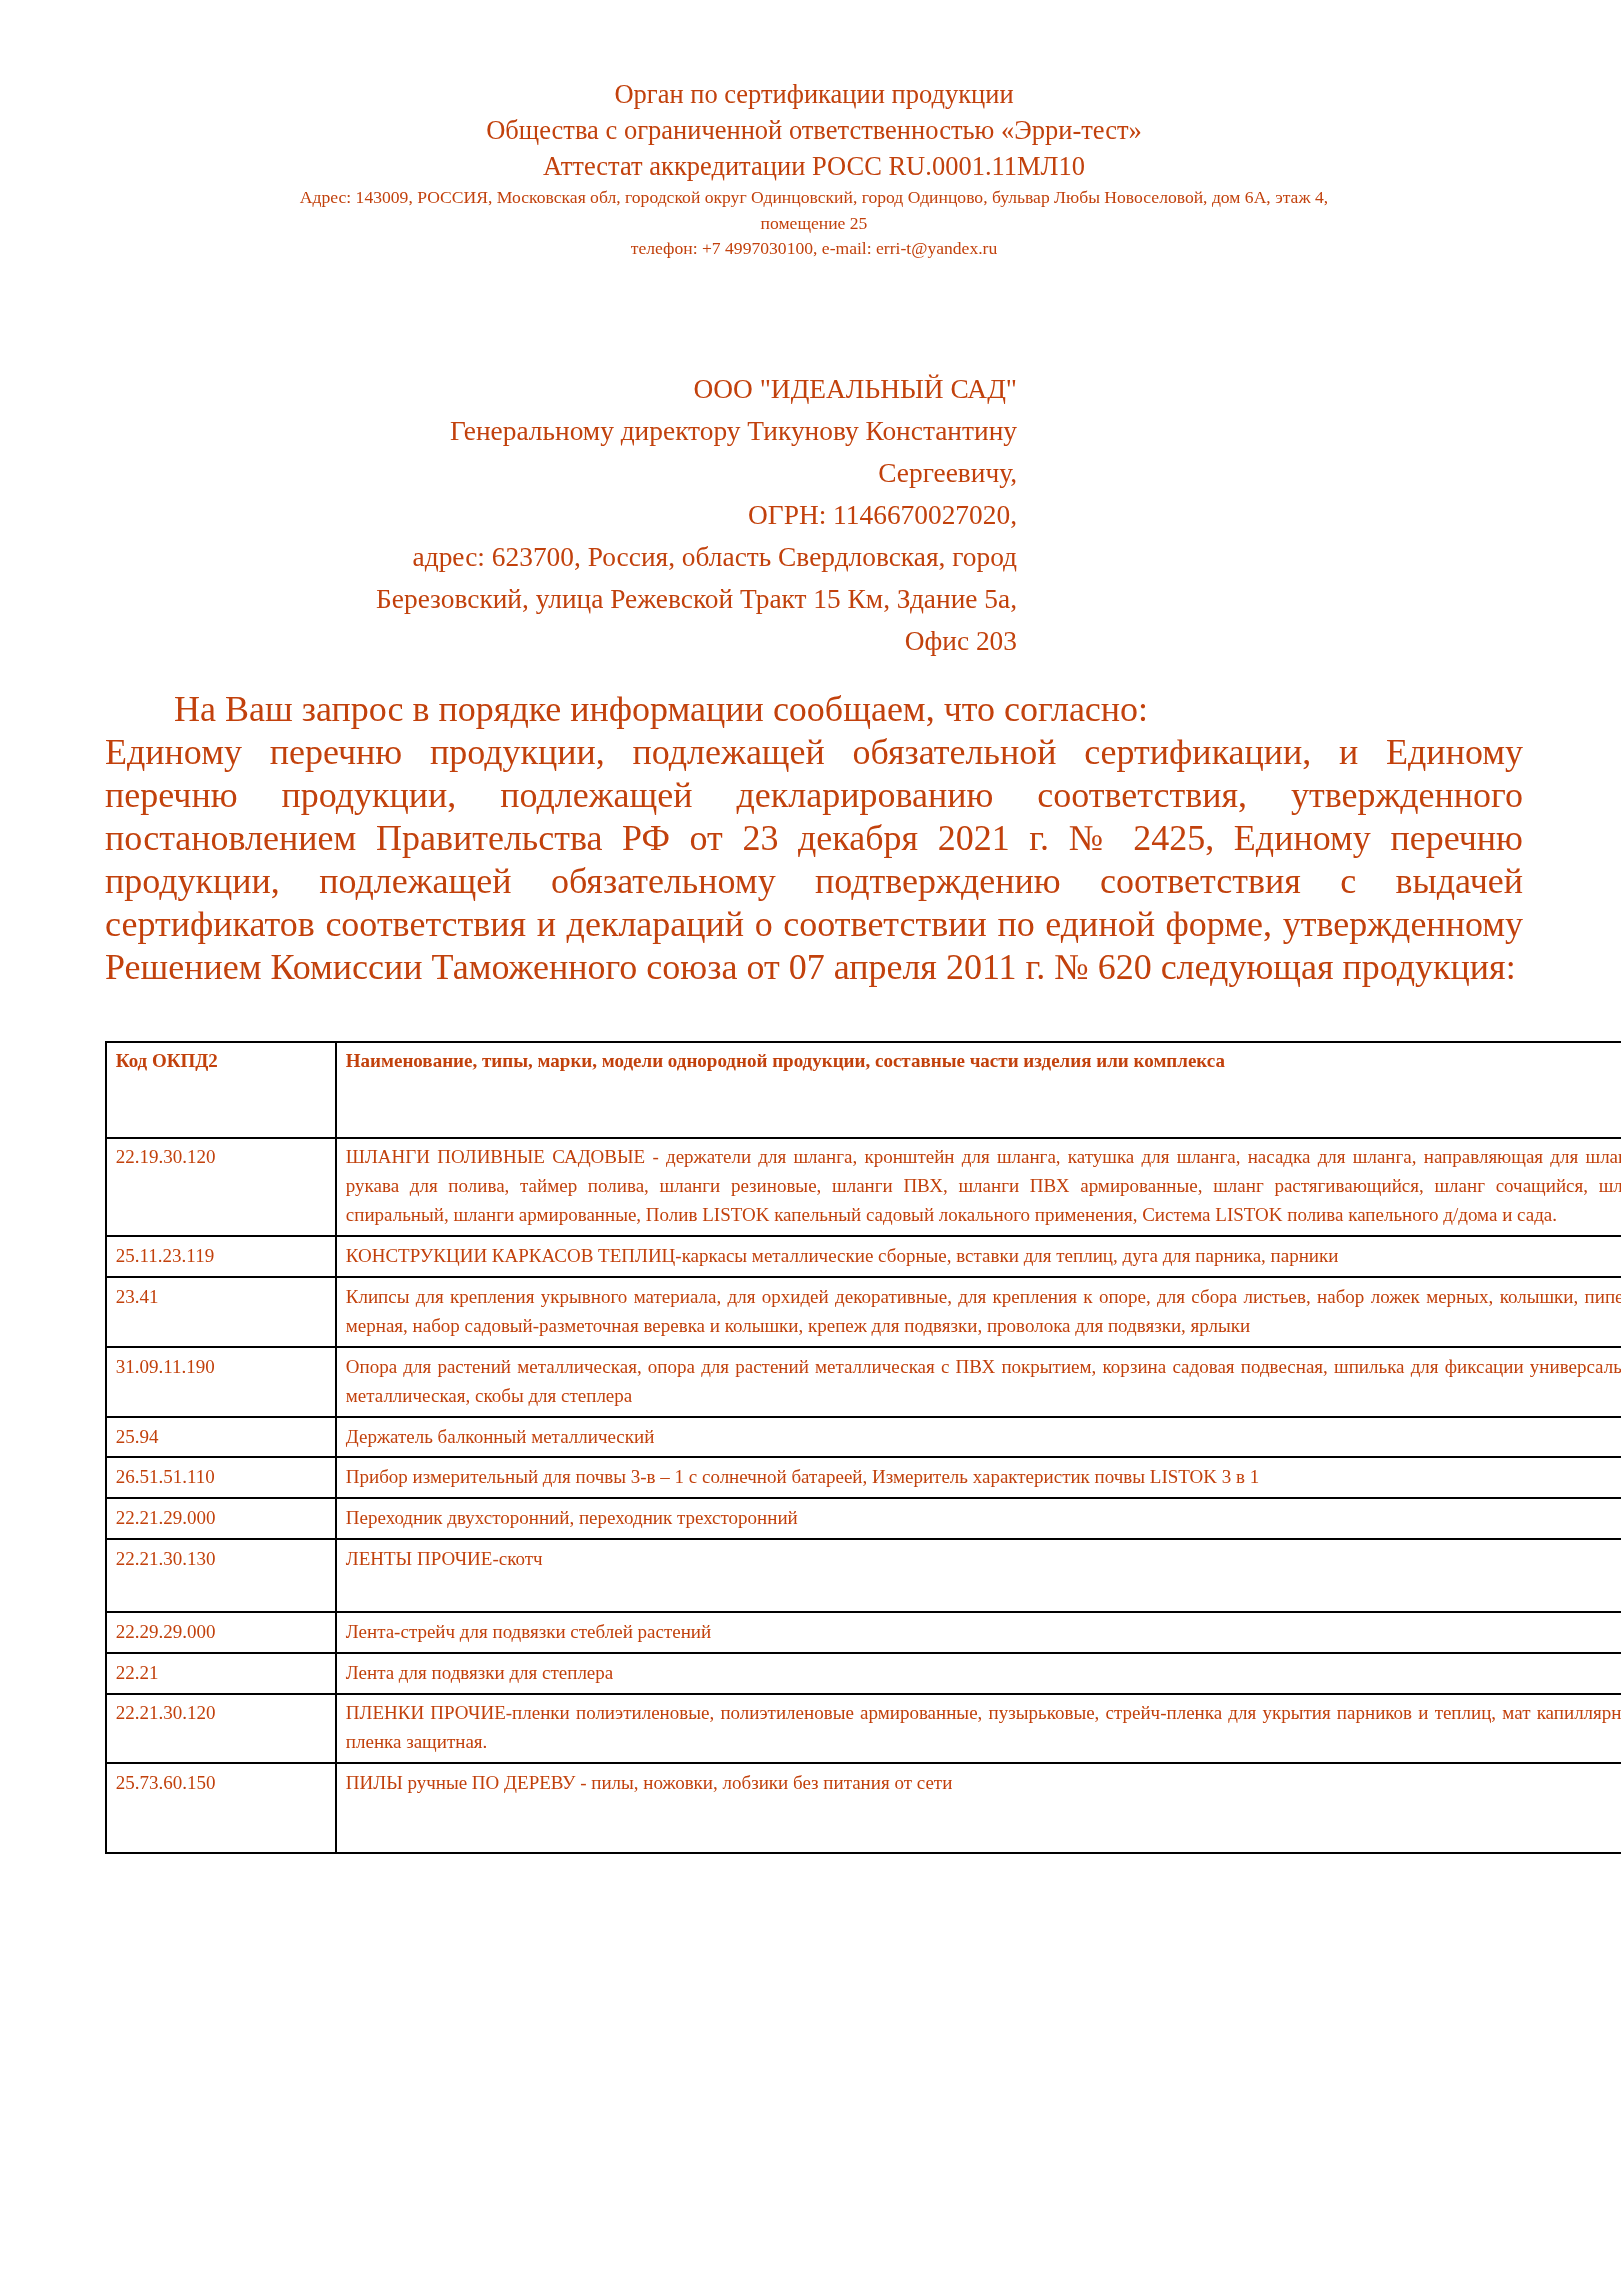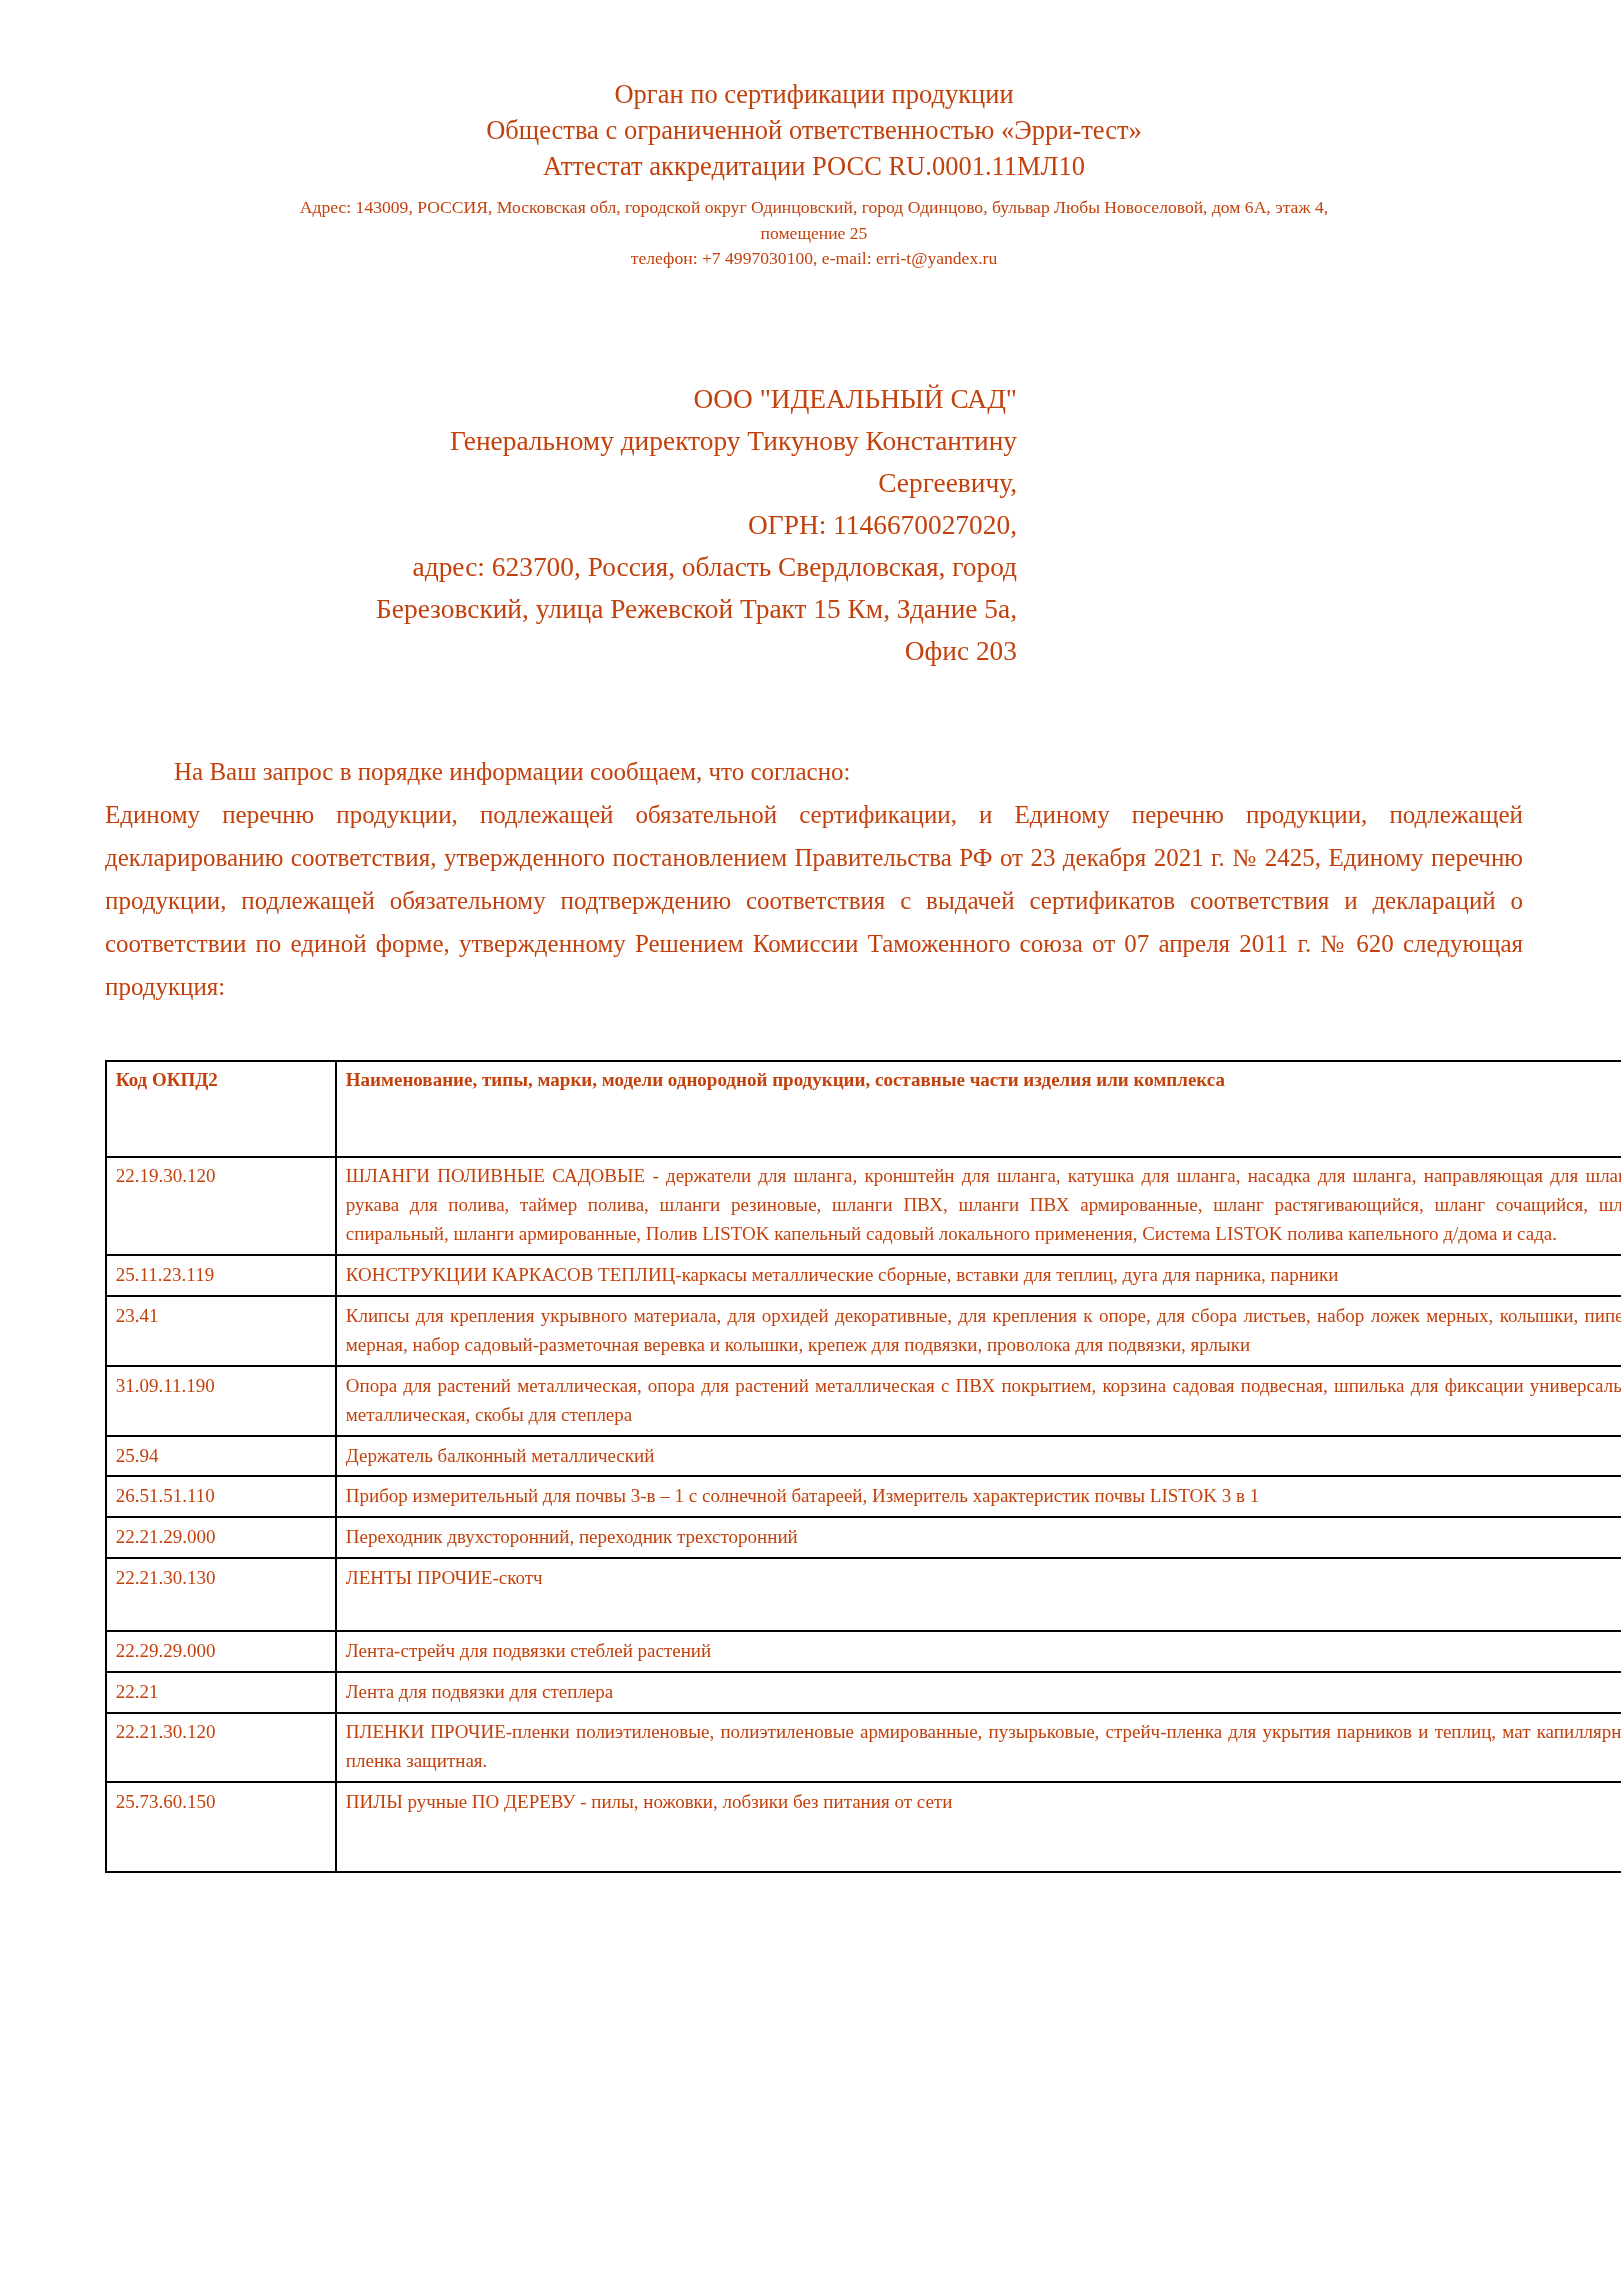--- a/index.html
+++ b/index.html
@@ -12,39 +12,39 @@
     color: #c2410c;
     font-family: "Liberation Serif", "DejaVu Serif", serif;
     box-sizing: border-box;
     padding: 76px 98px 0 105px;
     overflow: hidden;
   }
 
   
   .letterhead { text-align: center; }
   .lh-title { font-size: 26.5px; line-height: 36px; }
-  .lh-address { margin-top: 11px; font-size: 17.6px; line-height: 25.5px; }
+  .lh-address { margin-top: 1px; font-size: 17.6px; line-height: 25.5px; }
 
   
   .ref-row {
     margin-top: 106px;
     display: flex;
     justify-content: space-between;
     align-items: flex-start;
   }
   .ref-left { font-size: 27.4px; line-height: 42px; white-space: nowrap; }
   .recipient {
     width: 912px;
     font-size: 27.4px;
     line-height: 42px;
     text-align: right;
   }
 
   
-  .body-text { margin-top: 78px; font-size: 25px; line-height: 43px; }
+  .body-text { margin-top: 26px; font-size: 36px; line-height: 43px; }
   .body-text p { margin: 0; }
   .intro { text-indent: 69px; }
   .para { text-align: justify; }
 
   
   .doc-table {
     margin-top: 52px;
     width: 1556px;
     border-collapse: collapse;
     border: 2.9px solid #000;

